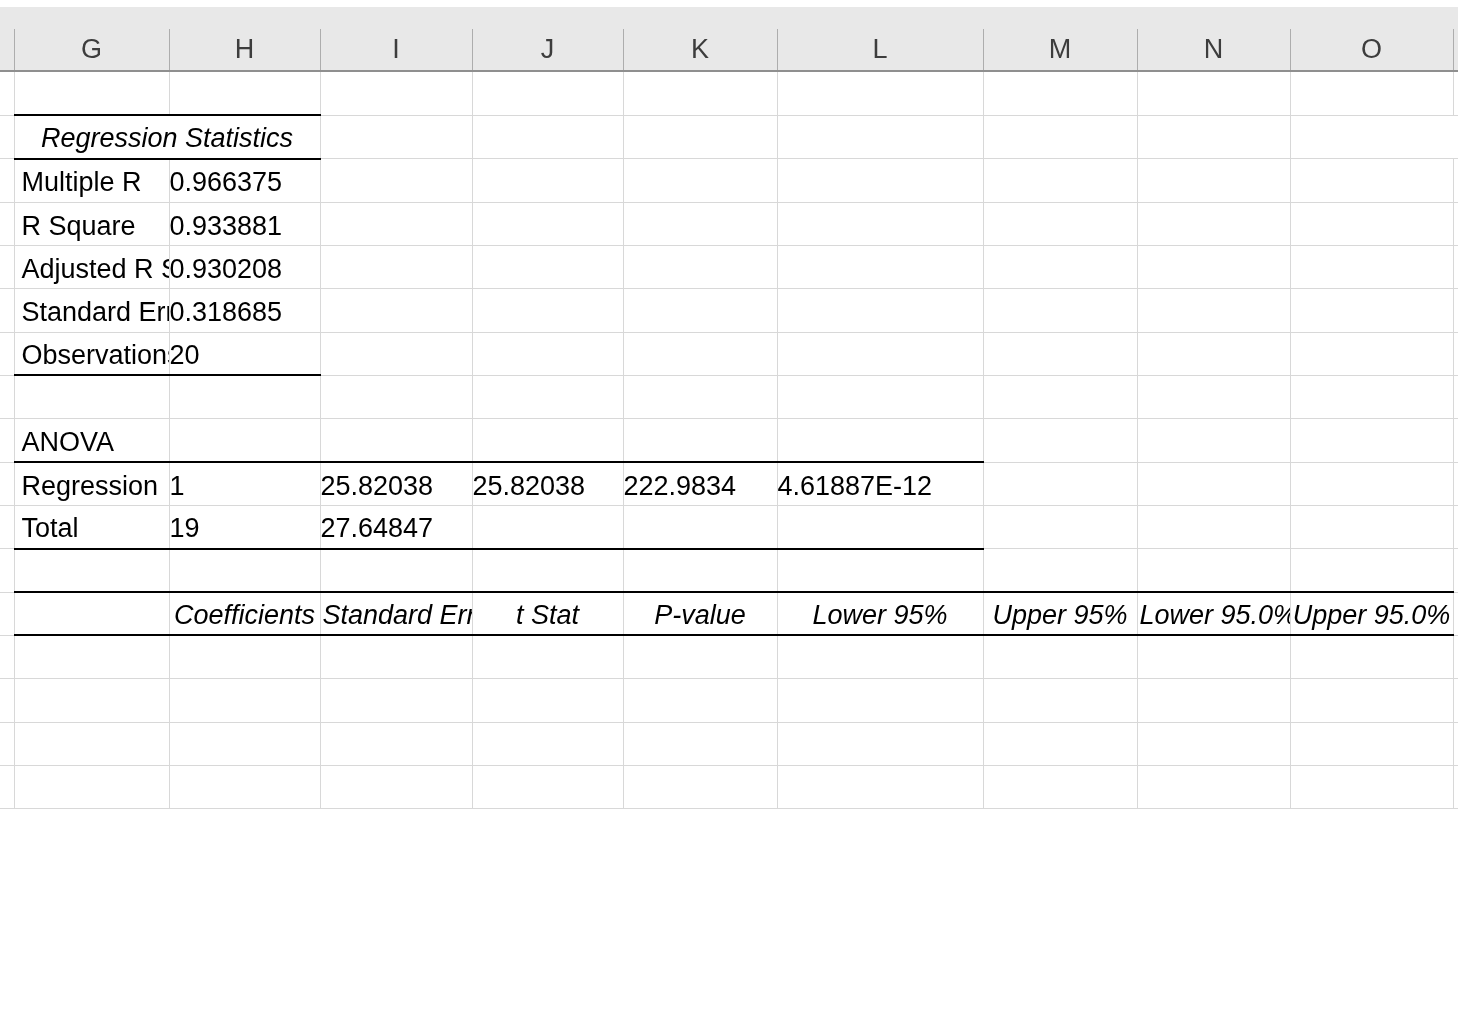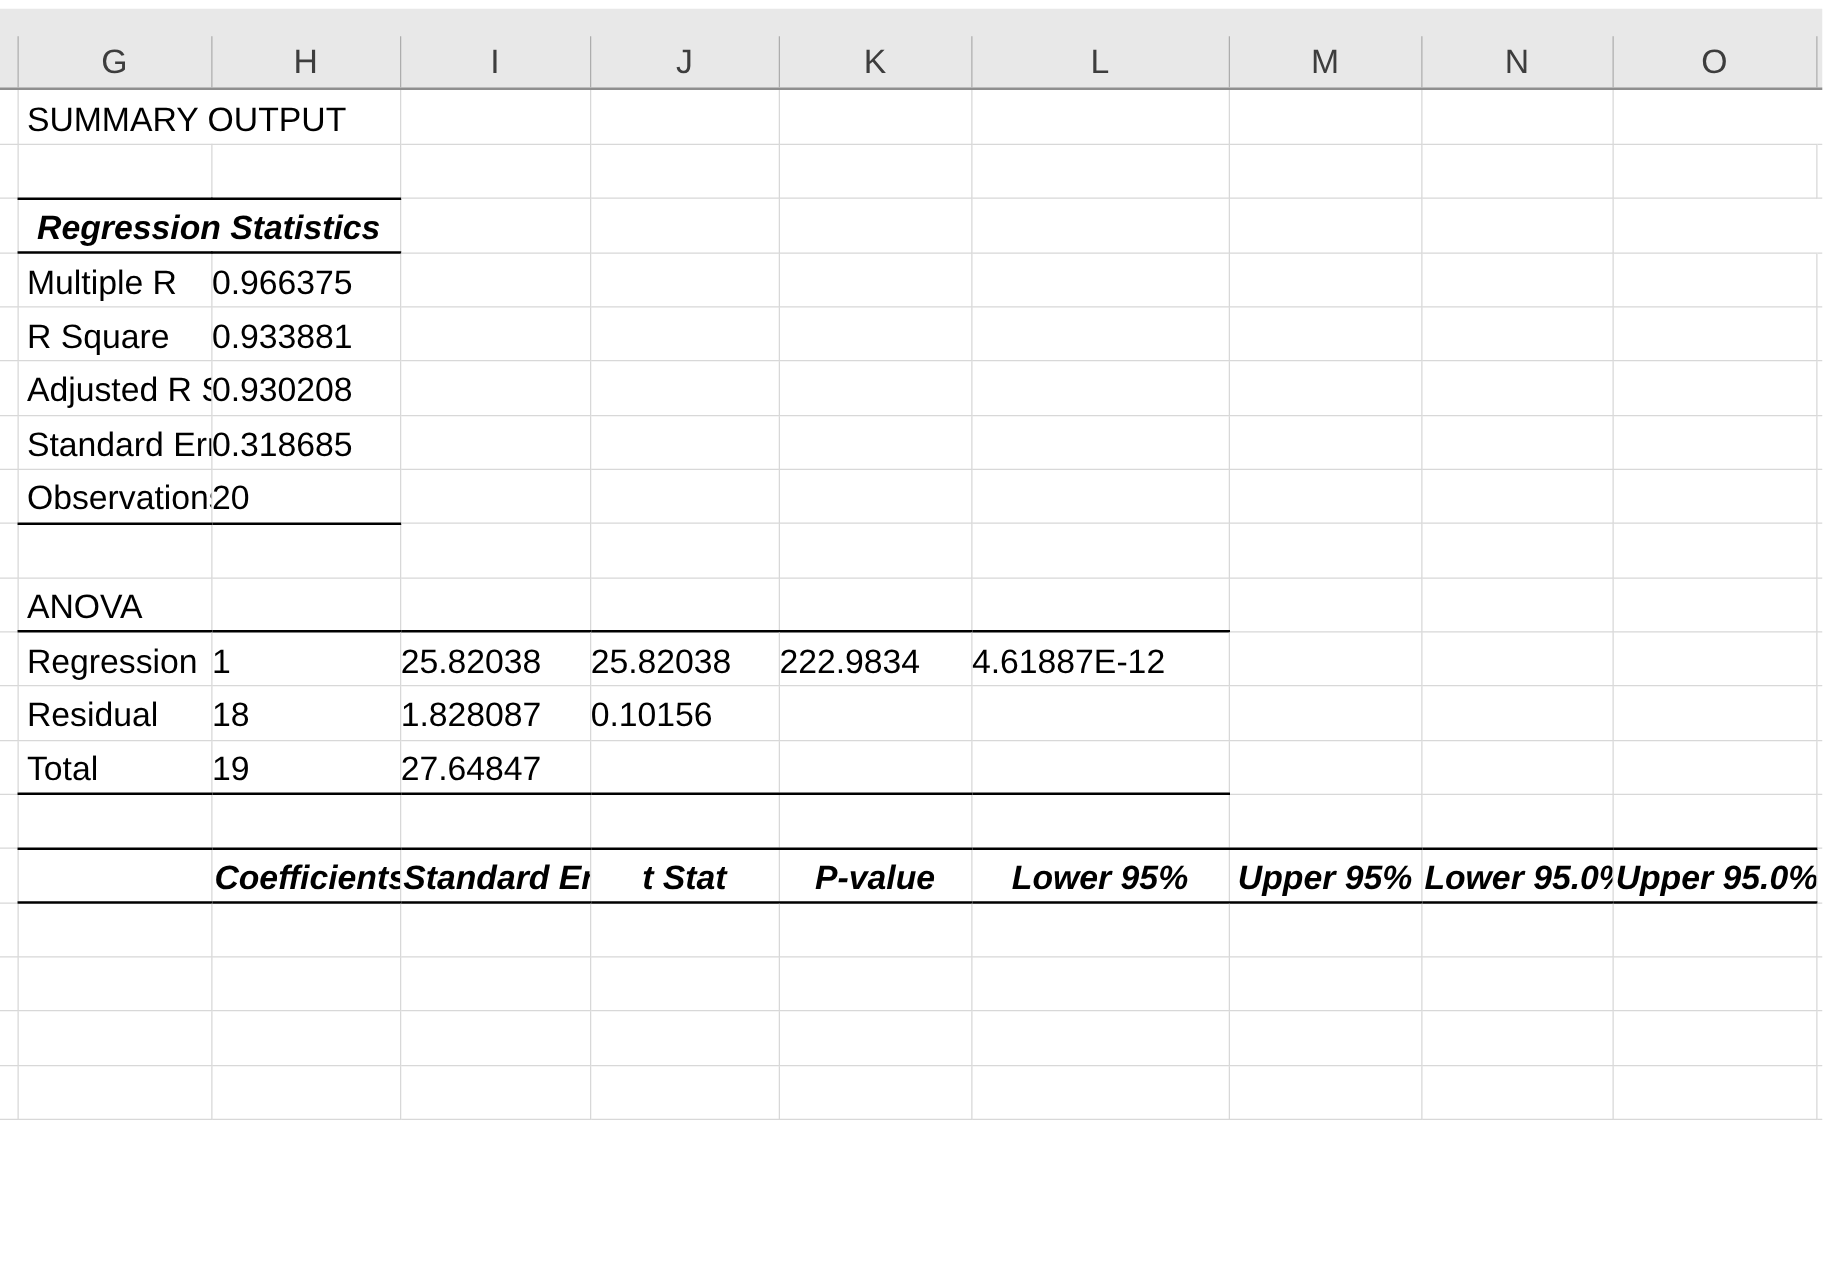--- a/index.html
+++ b/index.html
@@ -15,21 +15,21 @@
   table { table-layout: fixed; border-collapse: collapse; width: 1458px; }
   tr { height: 43.35px; }
   td { border: 1px solid #d8d8d8; overflow: hidden; white-space: nowrap;
     font-size: 27px; color: #000; vertical-align: bottom; line-height: 1.05;
     padding: 0 0 5px 0; }
   tr:first-child > td { border-top: none; }
   td:first-child { border-left: none; }
   td:last-child { border-right: none; }
   .lbl { text-align: left; padding-left: 7px; }
   .num { padding-right: 8px; }
-  .ctr { text-align: center; font-style: italic; padding-left: 2px; padding-right: 2px; font-weight: bold; }
+  .ctr { text-align: center; font-style: italic; padding-left: 2px; padding-right: 2px; }
   .bt { border-top: 2.5px solid #000; }
   .bb { border-bottom: 2.5px solid #000; }
 </style>
 </head>
 <body>
 
 <div class="canvas">
   <div class="topstrip"></div>
 
   <div class="colband">
@@ -63,31 +63,20 @@
         <col style="width:151px">
         <col style="width:154px">
       <col style="width:206px">
         <col style="width:154px">
         <col style="width:153px">
       <col style="width:163px">
         <col style="width:5px">
     </colgroup>
 
     <tbody>
-        <tr>
-      <td></td>
-      <td colspan="2" class="lbl">SUMMARY OUTPUT</td>
-      <td></td>
-          <td></td>
-          <td></td>
-          <td></td>
-          <td></td>
-          <td></td>
-          <td></td>
-    </tr>
 
     <tr>
           <td></td>
           <td></td>
           <td></td>
           <td></td>
           <td></td>
           <td></td>
           <td></td>
           <td></td>
@@ -210,33 +199,20 @@
       <td class="num">25.82038</td>
       <td class="num">25.82038</td>
       <td class="num">222.9834</td>
       <td class="num">4.61887E-12</td>
       <td></td>
           <td></td>
           <td></td>
           <td></td>
     </tr>
 
-    <tr>
-      <td></td>
-      <td class="lbl">Residual</td>
-      <td class="num">18</td>
-      <td class="num">1.828087</td>
-      <td class="num">0.10156</td>
-      <td></td>
-          <td></td>
-          <td></td>
-          <td></td>
-          <td></td>
-          <td></td>
-    </tr>
 
     <tr>
       <td></td>
       <td class="lbl bb">Total</td>
       <td class="num bb">19</td>
       <td class="num bb">27.64847</td>
       <td class="bb"></td>
           <td class="bb"></td>
           <td class="bb"></td>
       <td></td>

